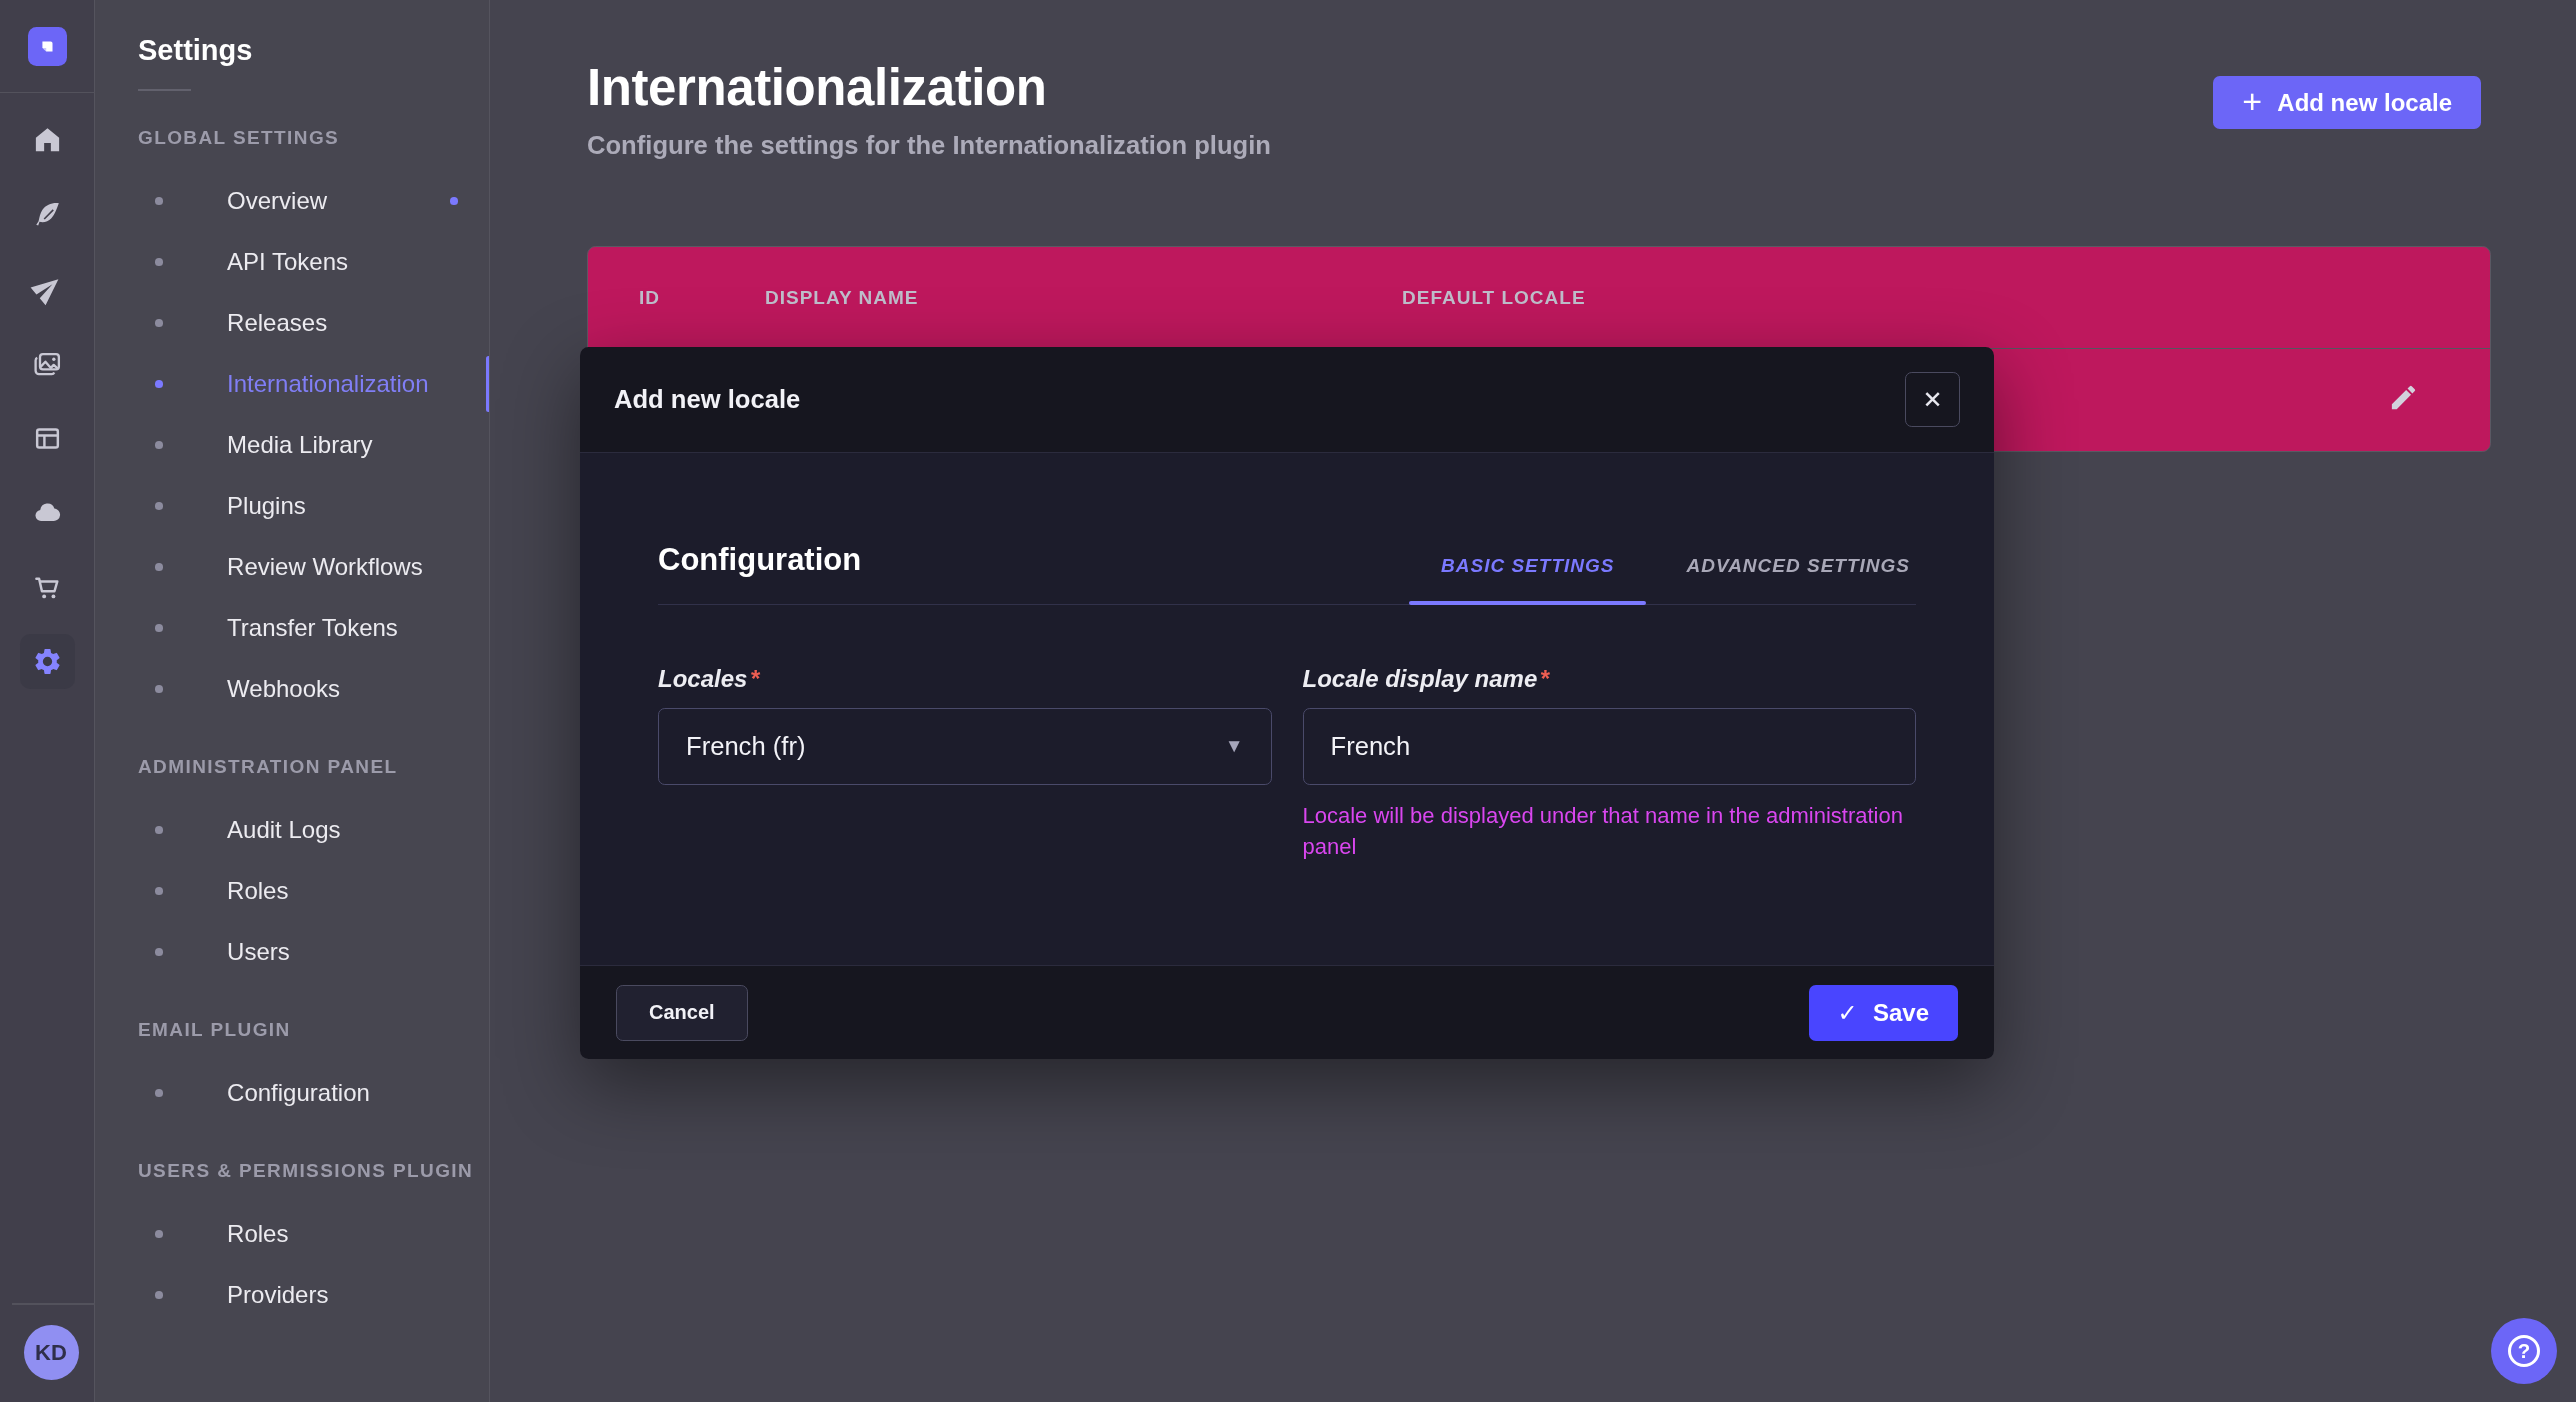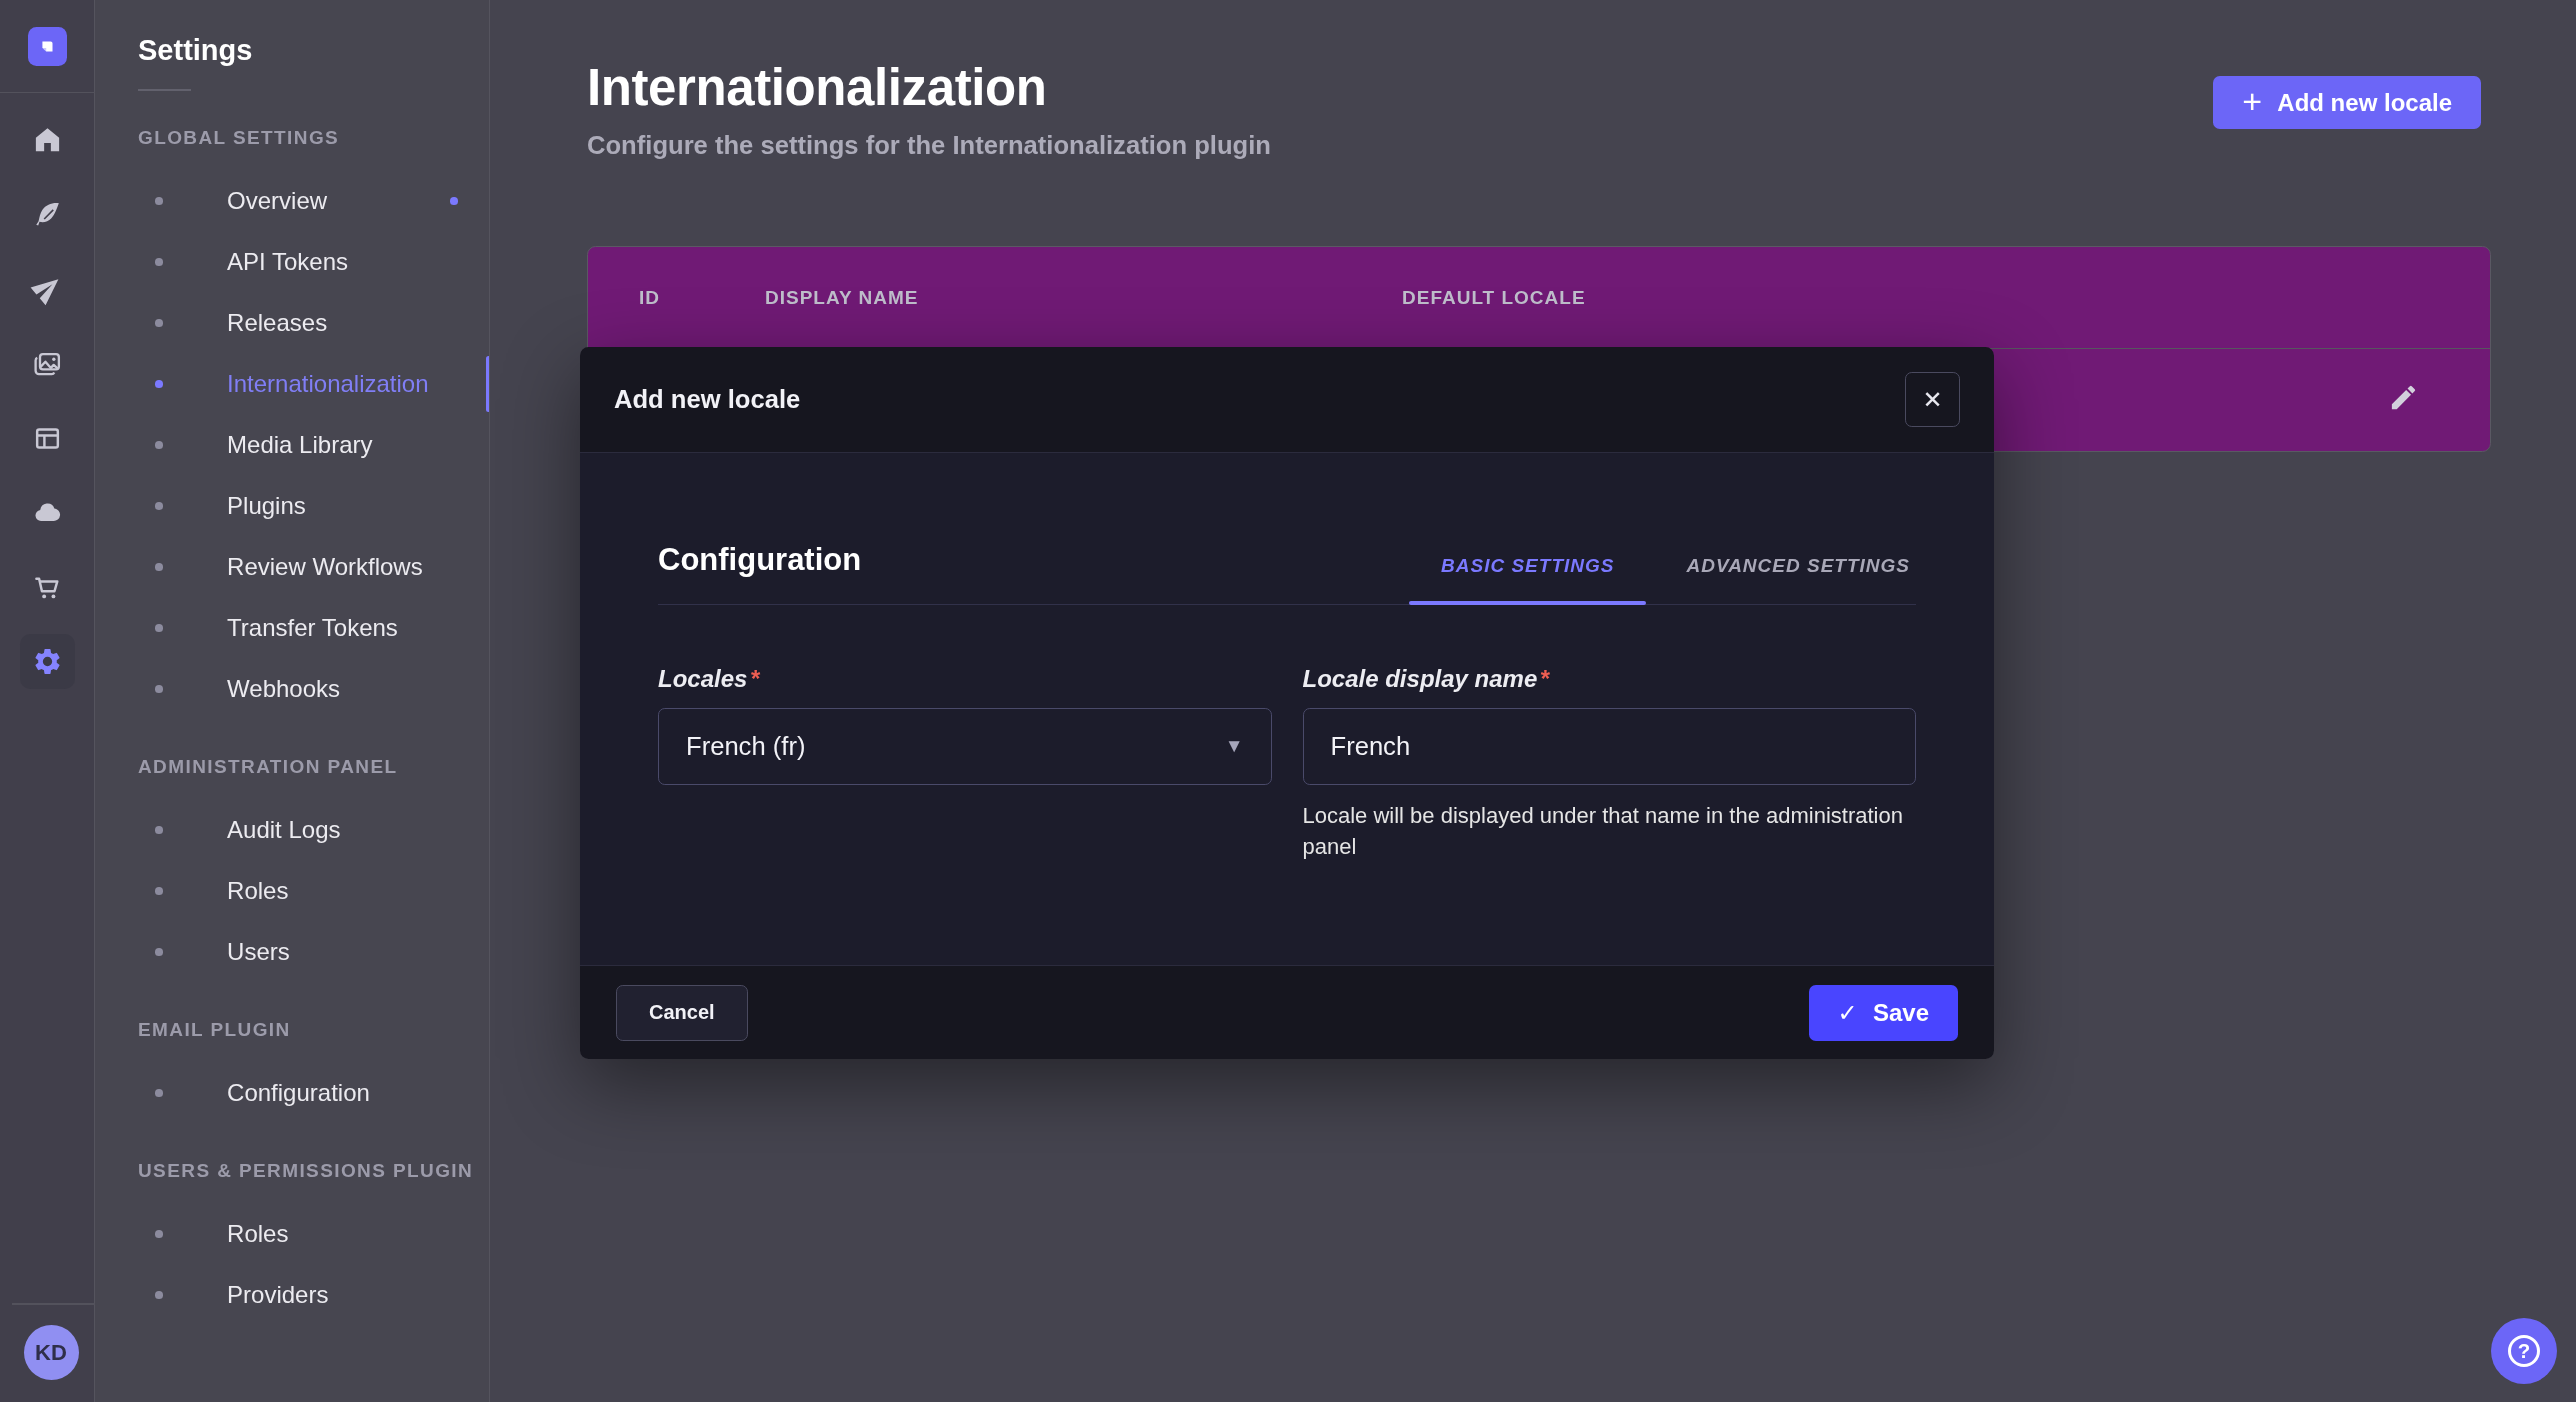--- a/index.html
+++ b/index.html
@@ -72,21 +72,21 @@
   .add-btn {
     position: absolute; top: 76px; right: 95px; height: 53px; padding: 0 29px;
     background: #6C66F7; border: none; border-radius: 6.8px; color: #FFFFFF;
     font-size: 24px; font-weight: 600; display: flex; align-items: center; gap: 15.3px; cursor: pointer;
     font-family: inherit;
   }
   .add-btn .plus { font-size: 34px; font-weight: 400; line-height: 1; margin-top: -3.4px; }
 
   .locale-table {
     position: absolute; left: 97px; right: 85px; top: 246px; height: 206px;
-    background: #701a75; border: 1.7px solid #5A5963; border-radius: 8.5px;
+    background: #be185d; border: 1.7px solid #5A5963; border-radius: 8.5px;
   }
   .t-head { display: flex; align-items: center; height: 101px; padding: 0 51px; }
   .t-col { font-size: 19px; font-weight: 700; letter-spacing: 1px; color: #BFBECB; text-transform: uppercase; }
   .t-col.c-id { width: 126px; }
   .t-col.c-name { width: 637px; }
   .t-col.c-locale { flex: 1; }
   .t-row {
     display: flex; align-items: center; height: 101px; padding: 0 51px;
     border-top: 1.7px solid #57565F;
   }
@@ -131,21 +131,21 @@
   .f-label { font-size: 24px; font-weight: 600; color: #EDEDF2; font-style: italic; }
   .req { color: #EE5E52; margin-left: 2.6px; }
   .f-select, .f-input {
     margin-top: 15.3px; height: 77px; width: 100%; border: 1.7px solid #4A4A6A; border-radius: 6.8px;
     background: transparent; color: #F2F2F7; font-size: 25.6px; display: flex; align-items: center;
     padding: 0 27px; cursor: pointer; font-family: inherit;
   }
   .f-select { justify-content: space-between; }
   .caret { color: #A5A5BA; font-size: 19px; }
   .f-input { cursor: text; }
-  .hint { margin-top: 15.3px; font-size: 22px; line-height: 31px; color: #e5e5e5; max-width: 664px; }
+  .hint { margin-top: 15.3px; font-size: 22px; line-height: 31px; color: #d946ef; max-width: 664px; }
   .m-footer {
     height: 94px; background: #16161F; border-top: 1.7px solid #2B2B3D; flex: 0 0 94px;
     display: flex; align-items: center; justify-content: space-between; padding: 0 36px;
   }
   .btn-cancel {
     height: 56px; padding: 0 32px; background: #212130; border: 1.7px solid #4A4A5F; border-radius: 6.8px;
     color: #F2F2F7; font-size: 20px; font-weight: 600; cursor: pointer; font-family: inherit;
   }
   .btn-save {
     height: 56px; padding: 0 29px; background: #4945FF; border: none; border-radius: 6.8px;

